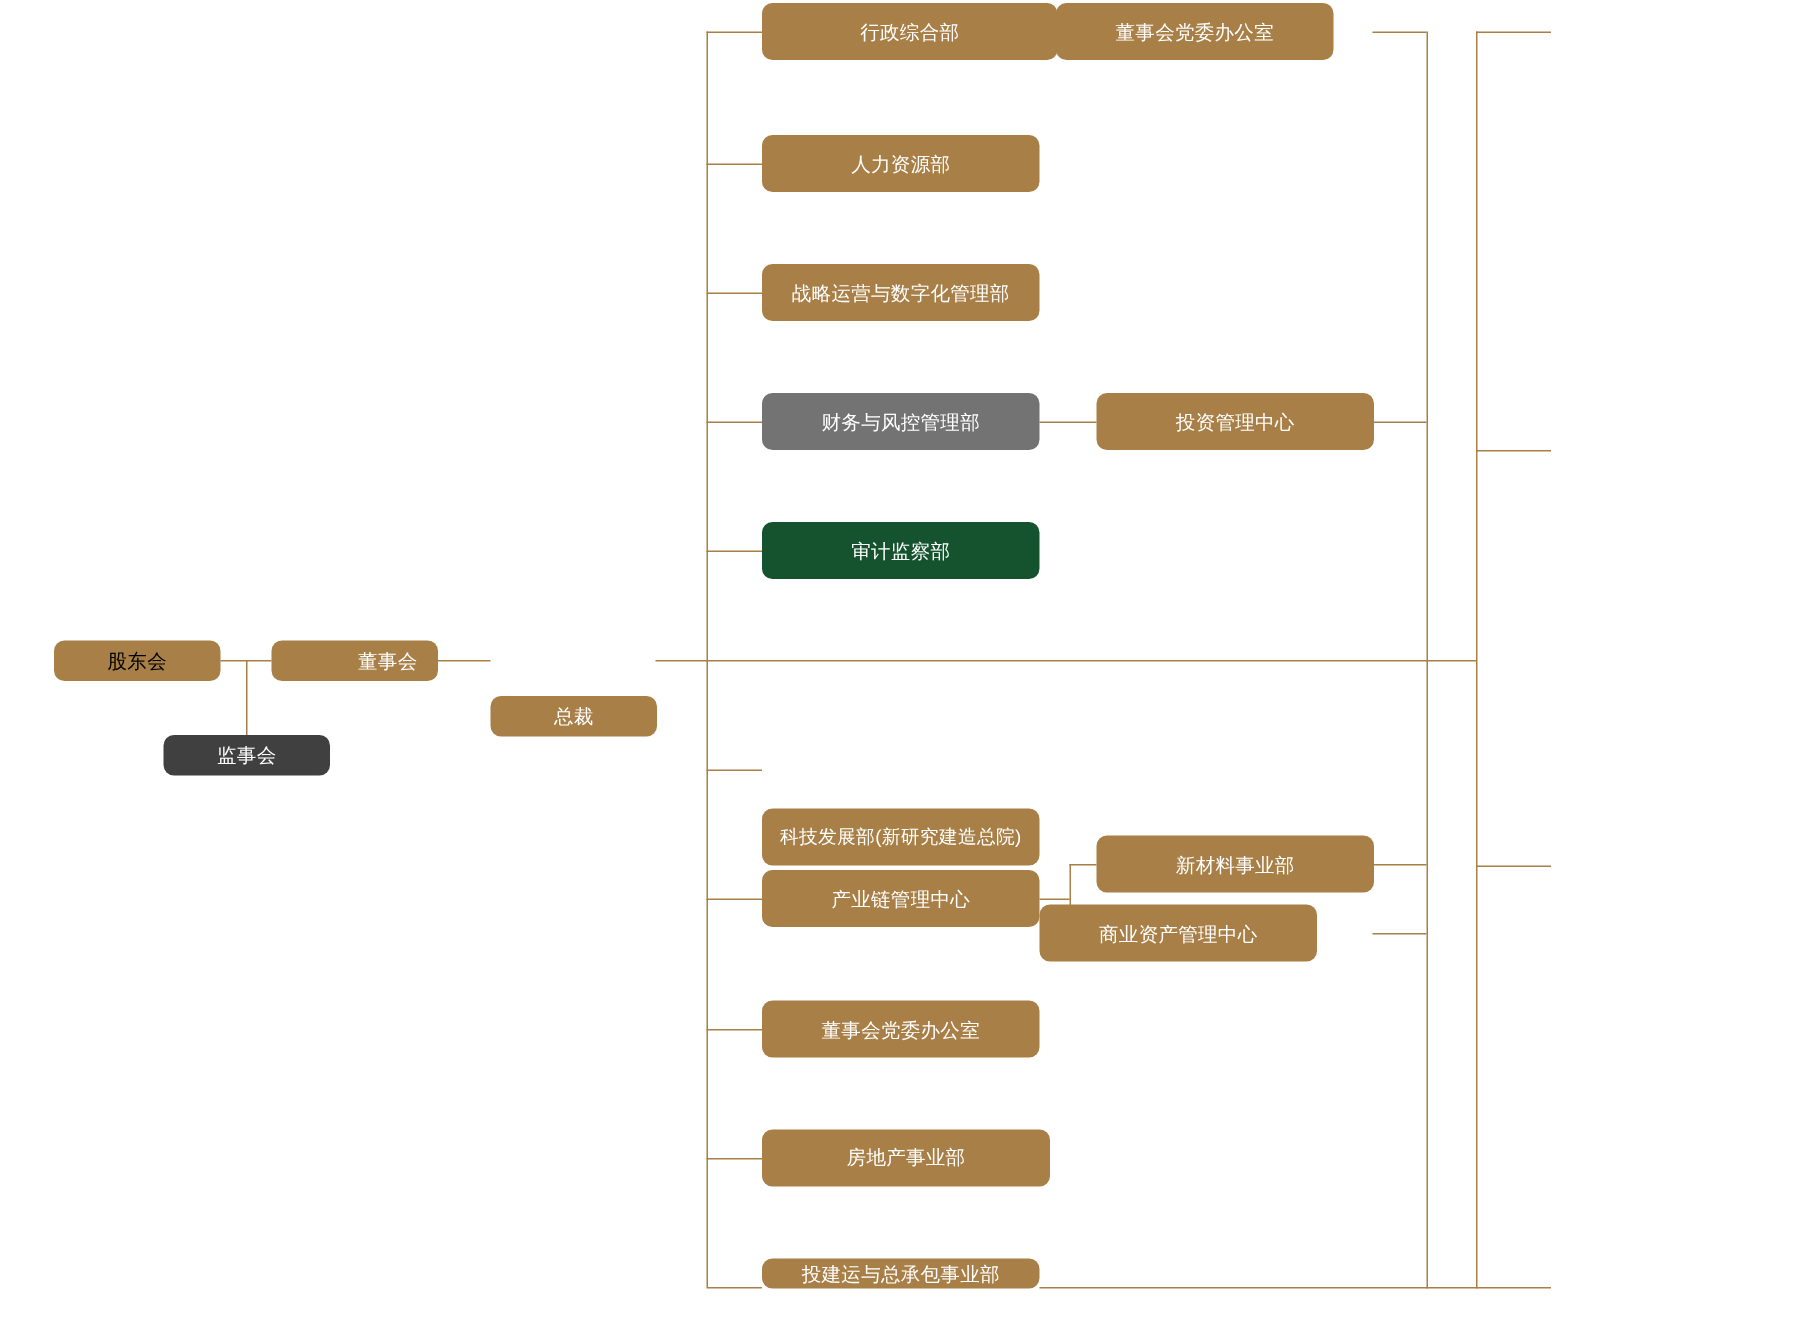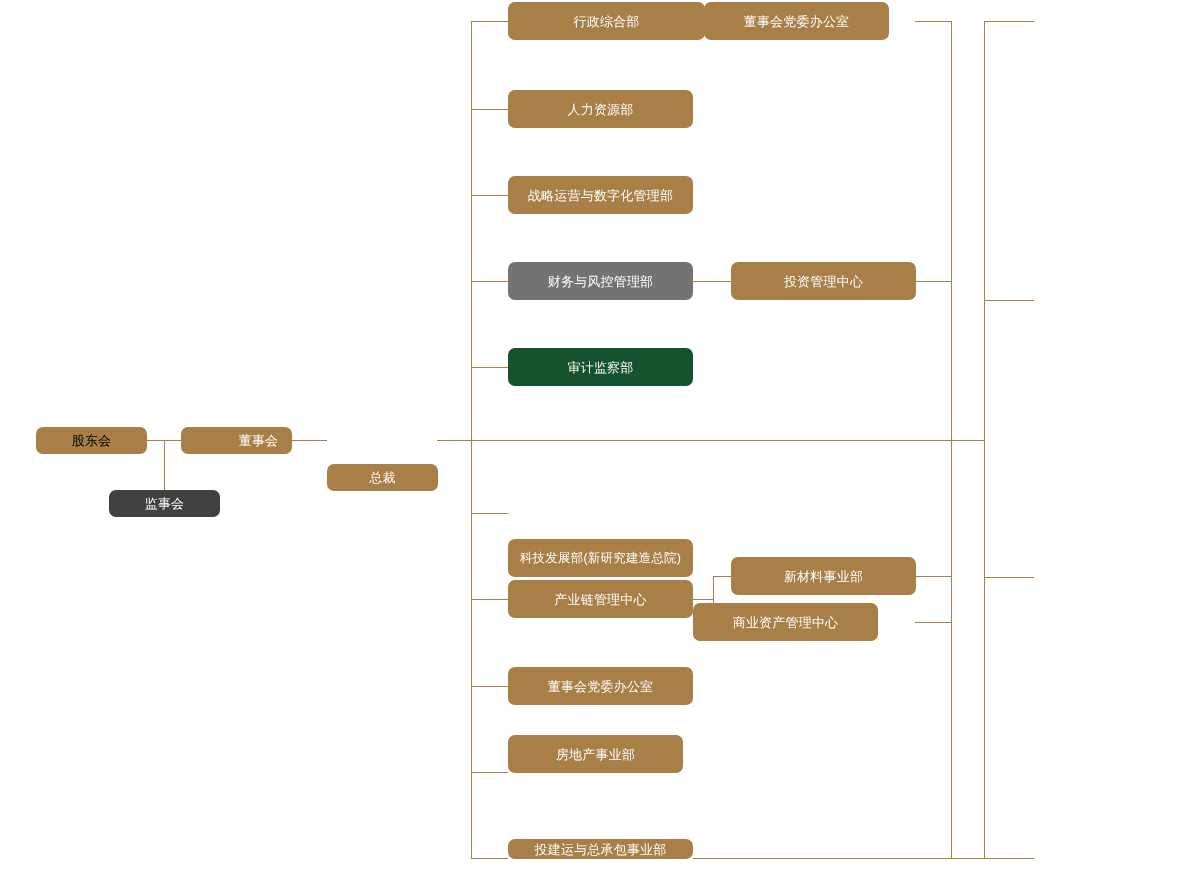--- a/index.html
+++ b/index.html
@@ -104,21 +104,21 @@
 
   <div class="node" style="left: 508px; top: 2px; width: 197px; height: 38px; background: rgb(168, 127, 70); color: rgb(255, 255, 255);">行政综合部</div>
   <div class="node" style="left: 508px; top: 90px; width: 185px; height: 38px; background: rgb(168, 127, 70); color: rgb(255, 255, 255);">人力资源部</div>
   <div class="node" style="left: 508px; top: 176px; width: 185px; height: 38px; background: rgb(168, 127, 70); color: rgb(255, 255, 255);">战略运营与数字化管理部</div>
   <div class="node" style="left: 508px; top: 262px; width: 185px; height: 38px; background: #737373; color: rgb(255, 255, 255);">财务与风控管理部</div>
   <div class="node" style="left: 508px; top: 348px; width: 185px; height: 38px; background: #14532d; color: rgb(255, 255, 255);">审计监察部</div>
 
   <div class="node small" style="left: 508px; top: 494px; width: 185px; height: 38px; background: rgb(168, 127, 70); color: rgb(255, 255, 255);">科技发展部(新研究建造总院)</div>
   <div class="node" style="left: 508px; top: 580px; width: 185px; height: 38px; background: rgb(168, 127, 70); color: rgb(255, 255, 255);">产业链管理中心</div>
   <div class="node" style="left: 508px; top: 667px; width: 185px; height: 38px; background: rgb(168, 127, 70); color: rgb(255, 255, 255);">董事会党委办公室</div>
-  <div class="node" style="left: 508px; top: 735px; width: 175px; height: 38px; background: rgb(168, 127, 70); color: rgb(255, 255, 255);">房地产事业部</div>
+  <div class="node" style="left: 508px; top: 753px; width: 192px; height: 38px; background: rgb(168, 127, 70); color: rgb(255, 255, 255); font-family: Liberation Mono, monospace;">房地产事业部</div>
   <div class="node" style="left: 508px; top: 839px; width: 185px; height: 20px; background: rgb(168, 127, 70); color: rgb(255, 255, 255);">投建运与总承包事业部</div>
 
   <div class="node" style="left: 704px; top: 2px; width: 185px; height: 38px; background: rgb(168, 127, 70); color: #ffffff;">董事会党委办公室</div>
   <div class="node" style="left: 731px; top: 262px; width: 185px; height: 38px; background: rgb(168, 127, 70); color: rgb(255, 255, 255);">投资管理中心</div>
   <div class="node" style="left: 731px; top: 557px; width: 185px; height: 38px; background: rgb(168, 127, 70); color: rgb(255, 255, 255);">新材料事业部</div>
   <div class="node" style="left: 693px; top: 603px; width: 185px; height: 38px; background: rgb(168, 127, 70); color: rgb(255, 255, 255);">商业资产管理中心</div>
 
 </div>
 
 </body></html>

